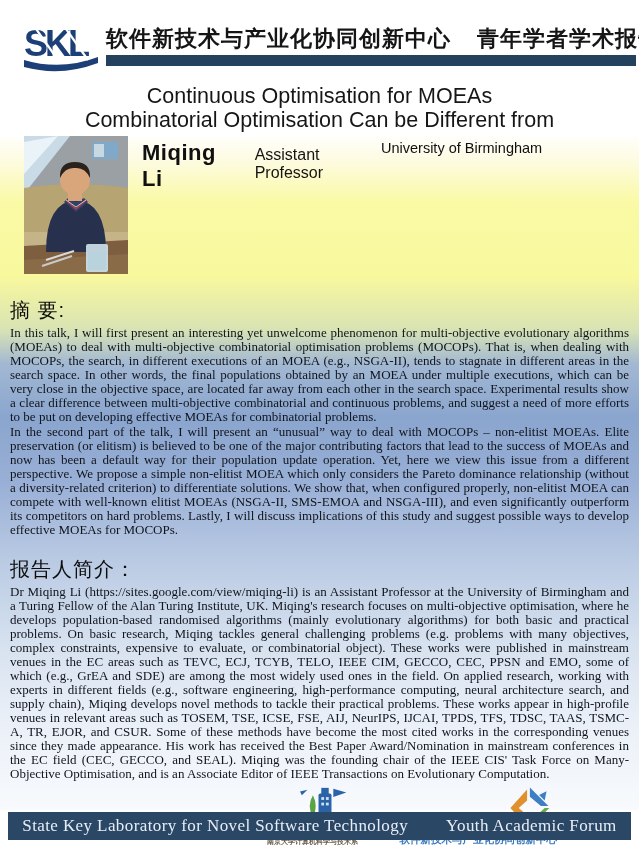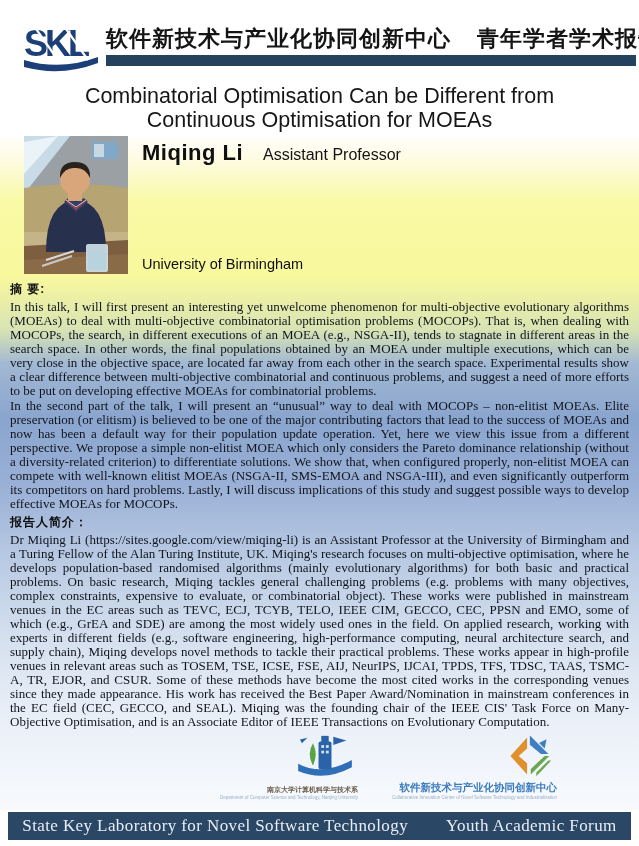--- a/index.html
+++ b/index.html
@@ -70,38 +70,38 @@
   }
 
   
   .speaker { display: flex; height: 142px; margin-left: 14px; }
   .photo { width: 104px; height: 138px; flex: 0 0 auto; }
   .photo svg { display: block; }
   .speaker-info {
     flex: 1;
     margin-left: 14px;
     display: flex;
-    flex-direction: column;
+    flex-direction: row;
     justify-content: space-between;
     padding: 4px 0 6px 0;
   }
   .name-row { display: flex; align-items: baseline; }
   .speaker-name { font-size: 22px; font-weight: 700; color: #101010; letter-spacing: 0.5px; }
   .speaker-position { font-size: 16px; color: #141414; margin-left: 20px; }
   .info-row { display: flex; align-items: baseline; font-size: 14.5px; color: #101010; margin-top: 9px; }
   .info-left { display: inline-block; width: 248px; }
   .info-right { white-space: nowrap; }
-  .info-row.bottom { margin-top: 13px; }
+  .info-row.bottom { margin-top: 0; }
 
   
   .sec-heading {
-    font-size: 12px;
-    font-weight: 700;
+    font-size: 20px;
+    font-weight: 400;
     color: #0d0d0d;
-    margin: 3px 0 2px 0;
+    margin: 19px 0 2px 0;
     letter-spacing: 1px;
   }
   .body-text {
     font-family: "Liberation Serif", serif;
     font-size: 13px;
     line-height: 14px;
     color: #10141c;
     text-align: justify;
   }
   .body-text + .body-text { margin-top: 1px; }
@@ -153,22 +153,22 @@
     <div class="header-right">
       <div class="header-cn">
         <span>软件新技术与产业化协同创新中心</span>
         <span>青年学者学术报告</span>
       </div>
       <div class="header-bar"></div>
     </div>
   </div>
 
   <div class="talk-title">
+    <div>Continuous Optimisation for MOEAs</div>
     <div>Combinatorial Optimisation Can be Different from</div>
-    <div>Continuous Optimisation for MOEAs</div>
   </div>
 
   <div class="content">
 
     <div class="speaker">
       <div class="photo">
         <svg width="104" height="138" viewBox="0 0 104 138" xmlns="http://www.w3.org/2000/svg">
           <rect width="104" height="138" fill="#c4b488"></rect>
           <rect width="104" height="58" fill="#9aA0a4"></rect>
           <polygon points="0,0 46,0 0,58" fill="#c9dbe7"></polygon>

